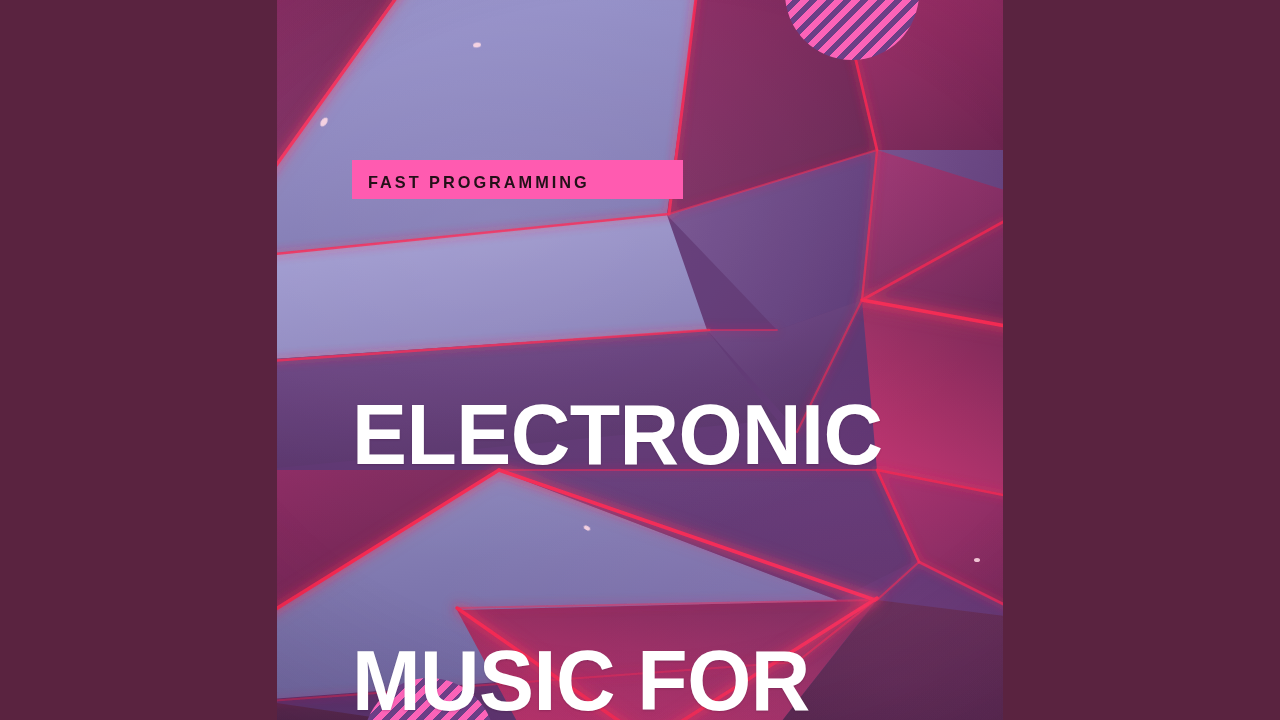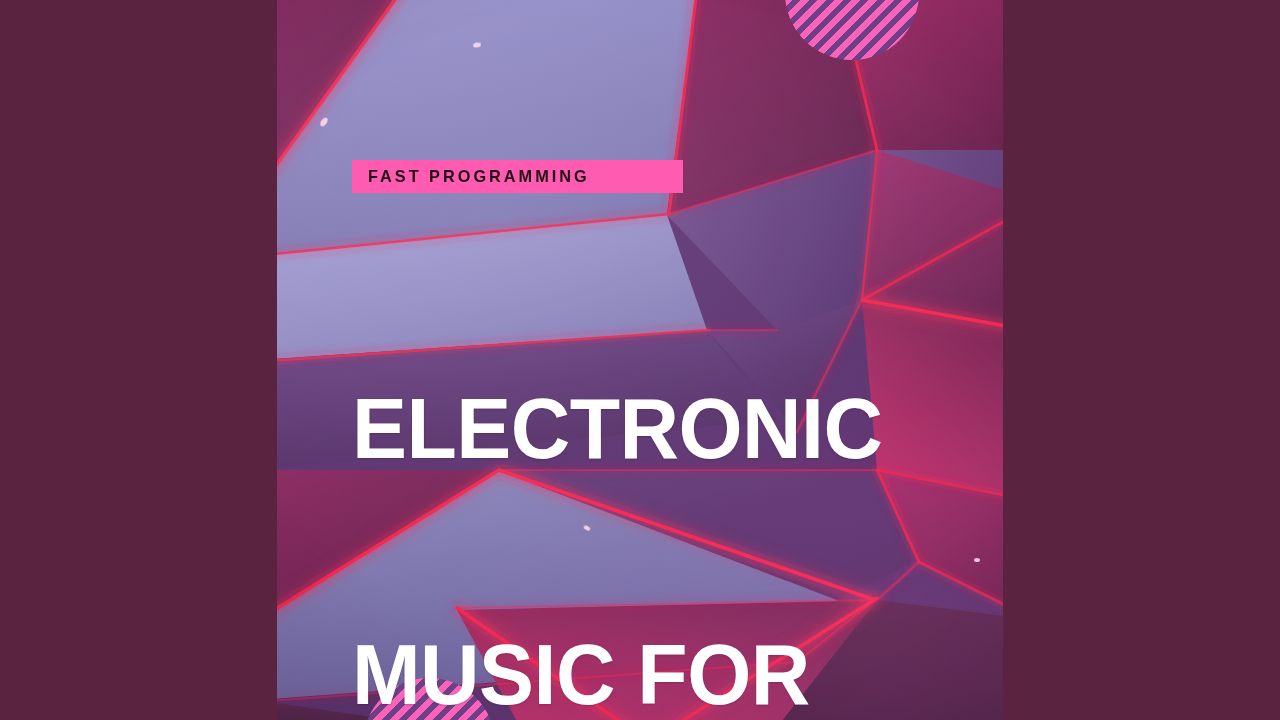--- a/index.html
+++ b/index.html
@@ -101,21 +101,21 @@
   #text-block {
     position: absolute;
     left: 75px;
     top: 160px;
     z-index: 30;
   }
 
   #tag-banner {
     display: inline-block;
     background: #ff5bb0;
-    padding: 8px 16px 8px 16px;
+    padding: 14px 16px 8px 16px;
     width: 331px;
     box-sizing: border-box;
   }
   #tag-banner-label {
     display: block;
     color: #231018;
     font-family: "Liberation Sans Narrow", "Liberation Sans", sans-serif;
     font-size: 17px;
     font-weight: bold;
     letter-spacing: 3.1px;

